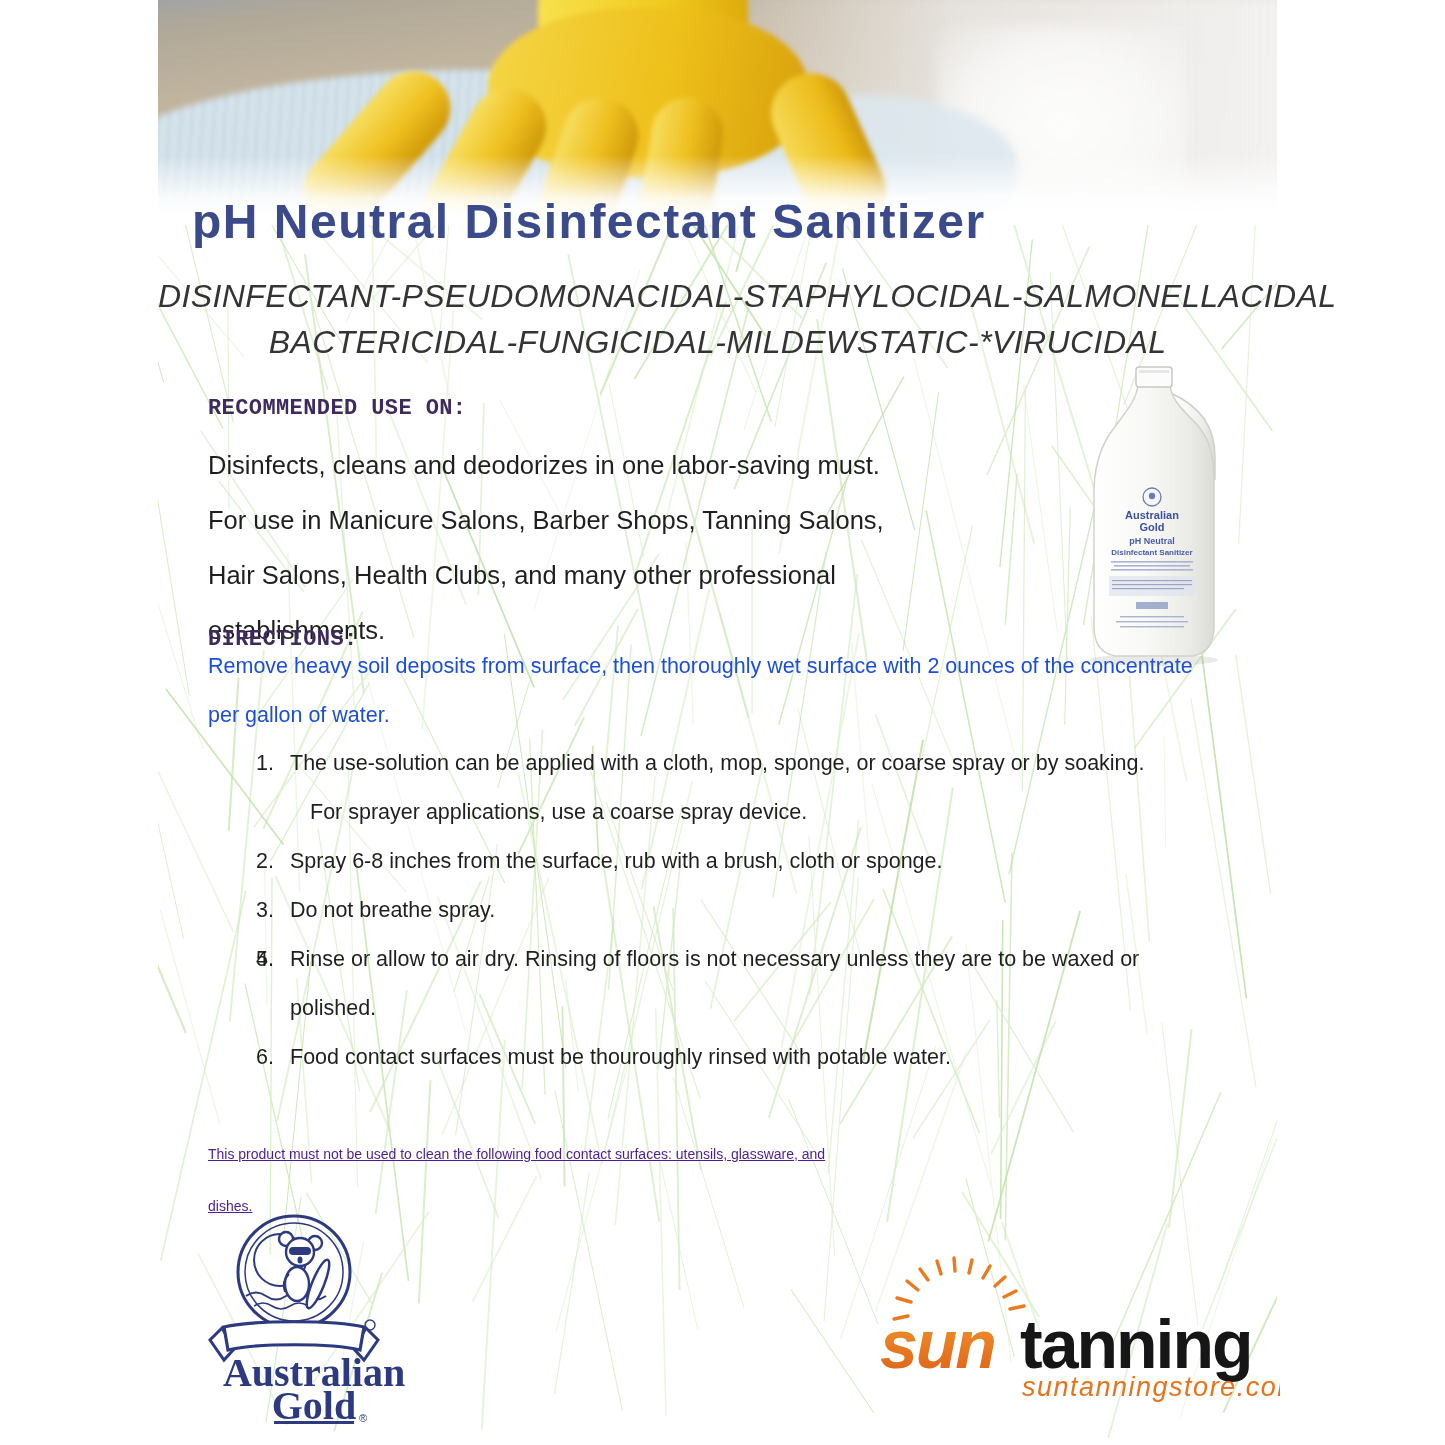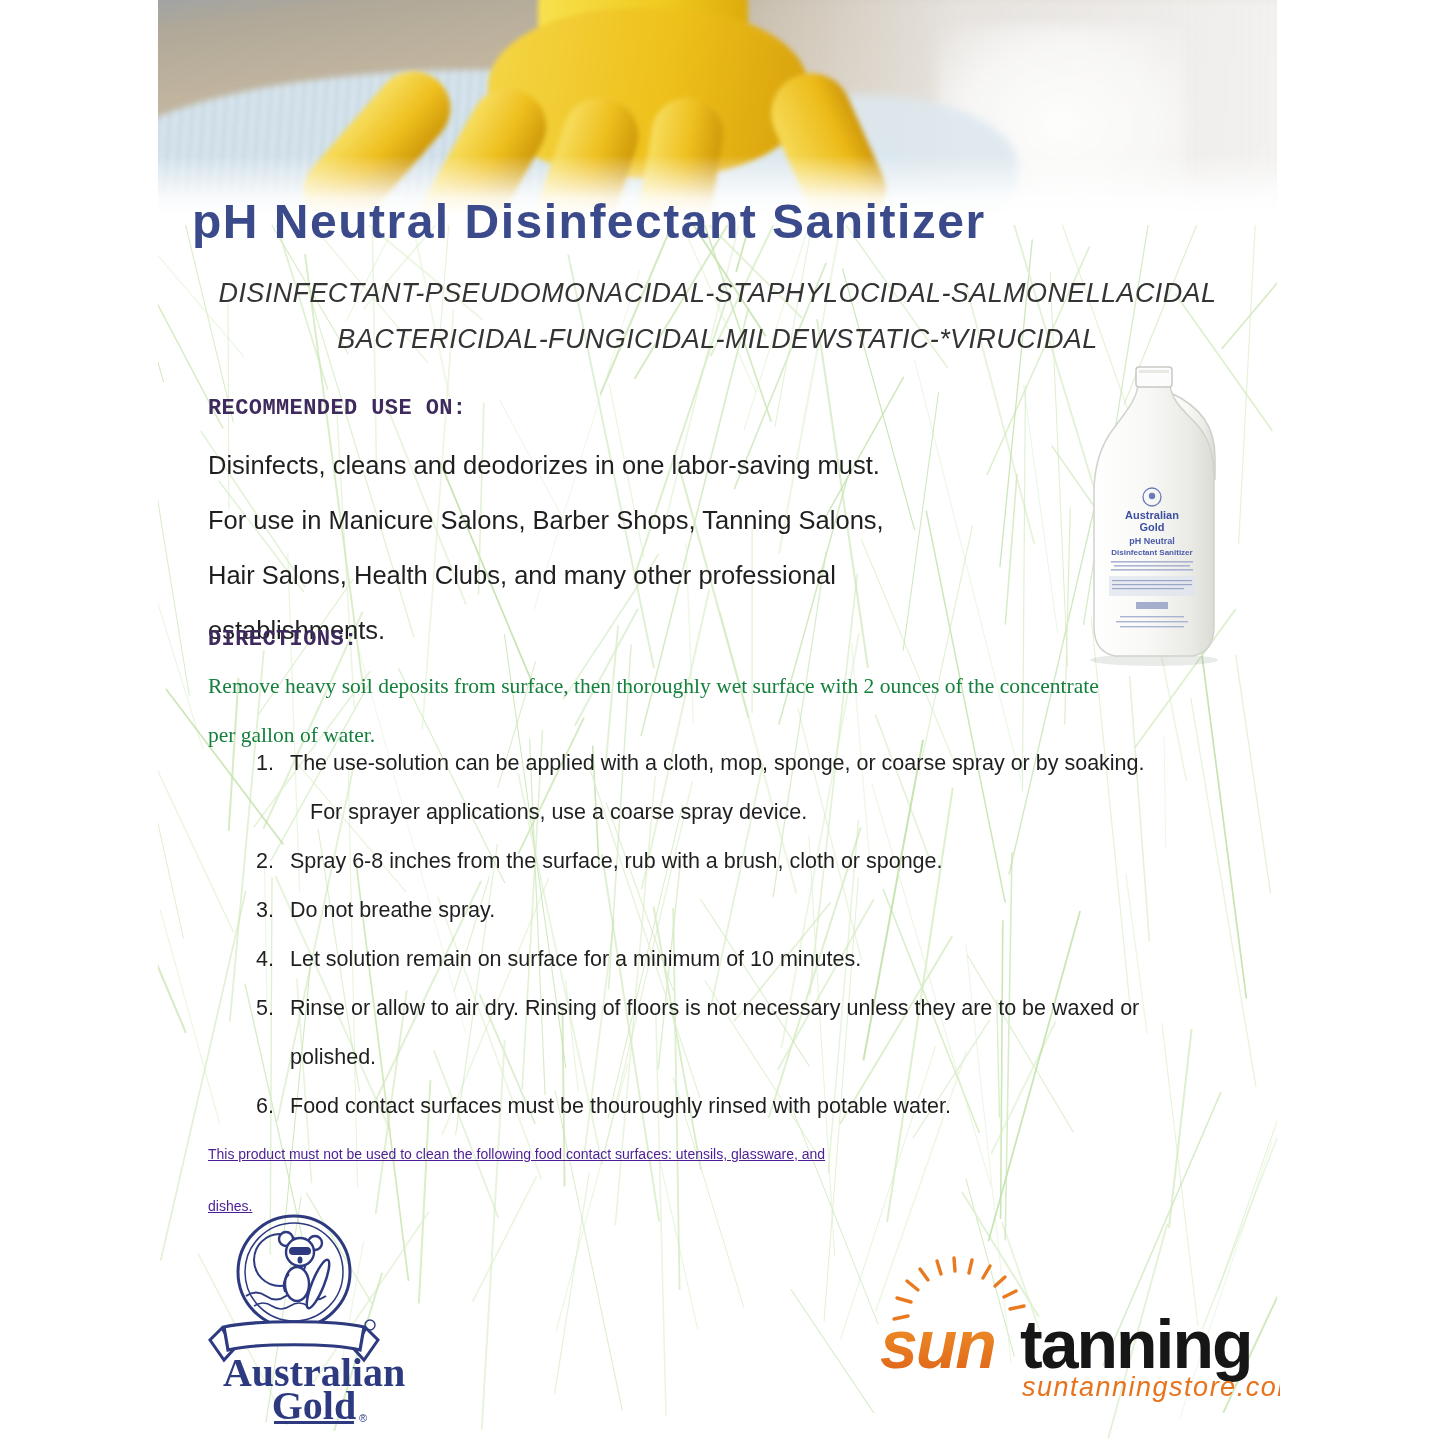--- a/index.html
+++ b/index.html
@@ -41,30 +41,30 @@
   .fg4 { left:345px; top:118px; width:72px; height:200px; transform:rotate(9deg); }
   .fg5 { left:455px; top:95px;  width:80px; height:165px; transform:rotate(-24deg);
     background:linear-gradient(90deg,#f6da57,#ecba17 70%,#cf980a); }
   .ph-fade { position:absolute; left:0; right:0; bottom:0; height:60px;
     background:linear-gradient(180deg,rgba(255,255,255,0) 0%,rgba(255,255,255,.88) 72%,#ffffff 100%); }
 
   
   .title { position:absolute; left:34px; top:194px; z-index:3;
     font-size:48px; font-weight:700; letter-spacing:1.5px; color:#3b4a8b; white-space:nowrap; }
   .subtitle { position:absolute; left:0; width:1119px; text-align:center; z-index:3;
-    font-size:27px; font-style:italic; color:#343434; letter-spacing:.4px; white-space:nowrap; }
+    font-size:32px; font-style:italic; color:#343434; letter-spacing:.4px; white-space:nowrap; }
   .sub1 { top:278px; } .sub2 { top:324px; }
   .sec-head { position:absolute; left:50px; z-index:3; font-size:22px; font-weight:700;
     letter-spacing:.4px; color:#3f2a5e; white-space:nowrap;font-family:Liberation Mono, monospace; }
   .rec-head { top:396px; } .dir-head { top:627px; }
   .rec-body { position:absolute; left:50px; top:438px; z-index:3; font-size:25.5px;
     line-height:55px; color:#1f1f1f; }
   .rec-body div { white-space:nowrap; }
-  .intro { position:absolute; left:50px; top:662px; z-index:3; font-size:21.5px;
-    line-height:49px; color:#15803d;font-family:Liberation Serif, serif; }
+  .intro { position:absolute; left:50px; top:642px; z-index:3; font-size:21.5px;
+    line-height:49px; color:#1d4ed8; }
   .intro div, .footer-text div { white-space:nowrap; }
   .steps { position:absolute; left:50px; top:739px; z-index:3; font-size:21.5px;
     line-height:49px; color:#1f1f1f; }
   .step { position:relative; padding-left:82px; white-space:nowrap; }
   .step .num { position:absolute; left:48px; }
   .step-cont { padding-left:102px; white-space:nowrap; }
   .step-cont5 { padding-left:82px; white-space:nowrap; }
   .footer-text { position:absolute; left:50px; top:1128px; z-index:3; font-size:14px;
     line-height:52px; color:#4c1d95;text-decoration:underline; }
 
@@ -329,21 +329,20 @@
       <div class="step">
         <span class="num">2.</span>
         <span>Spray 6-8 inches from the surface, rub with a brush, cloth or sponge.</span>
       </div>
       <div class="step">
         <span class="num">3.</span>
         <span>Do not breathe spray.</span>
       </div>
       <div class="step">
         <span class="num">4.</span>
-        <span>Let solution remain on surface for a minimum of 10 minutes.</span>
       </div>
       <div class="step">
         <span class="num">5.</span>
         <span>Rinse or allow to air dry. Rinsing of floors is not necessary unless they are to be waxed or</span>
       </div>
       <div class="step-cont5">polished.</div>
       <div class="step">
         <span class="num">6.</span>
         <span>Food contact surfaces must be thouroughly rinsed with potable water.</span>
       </div>

